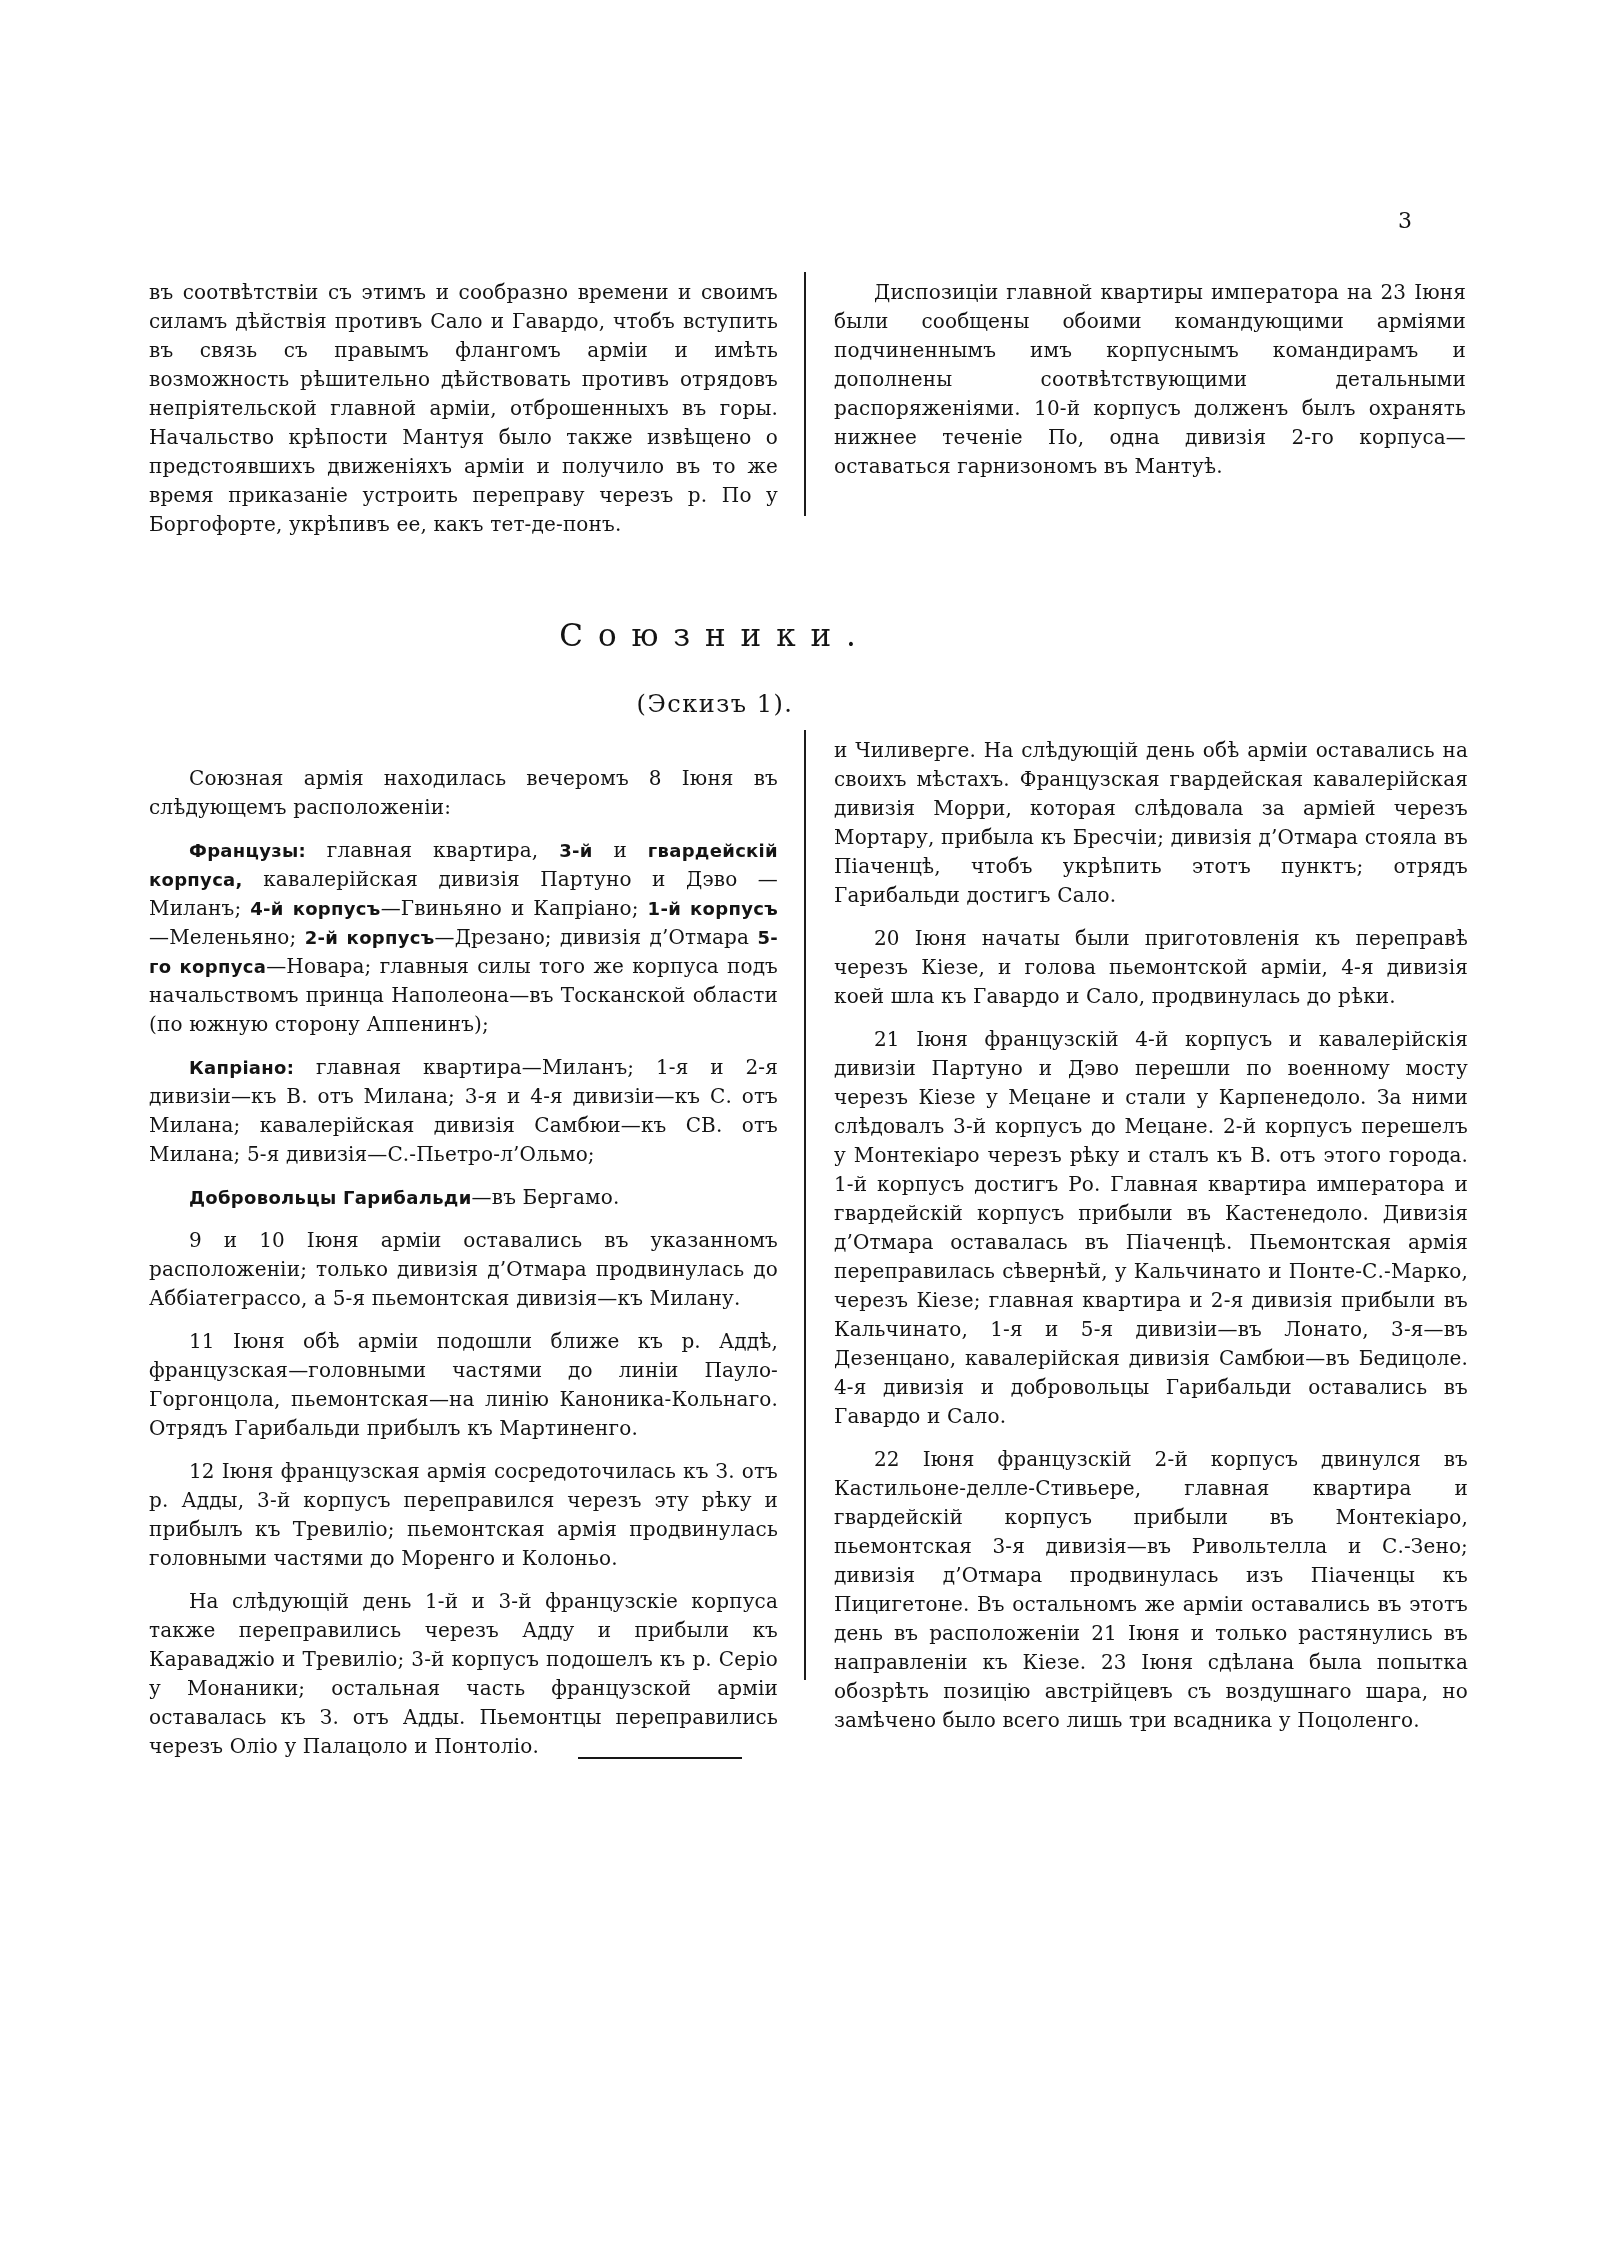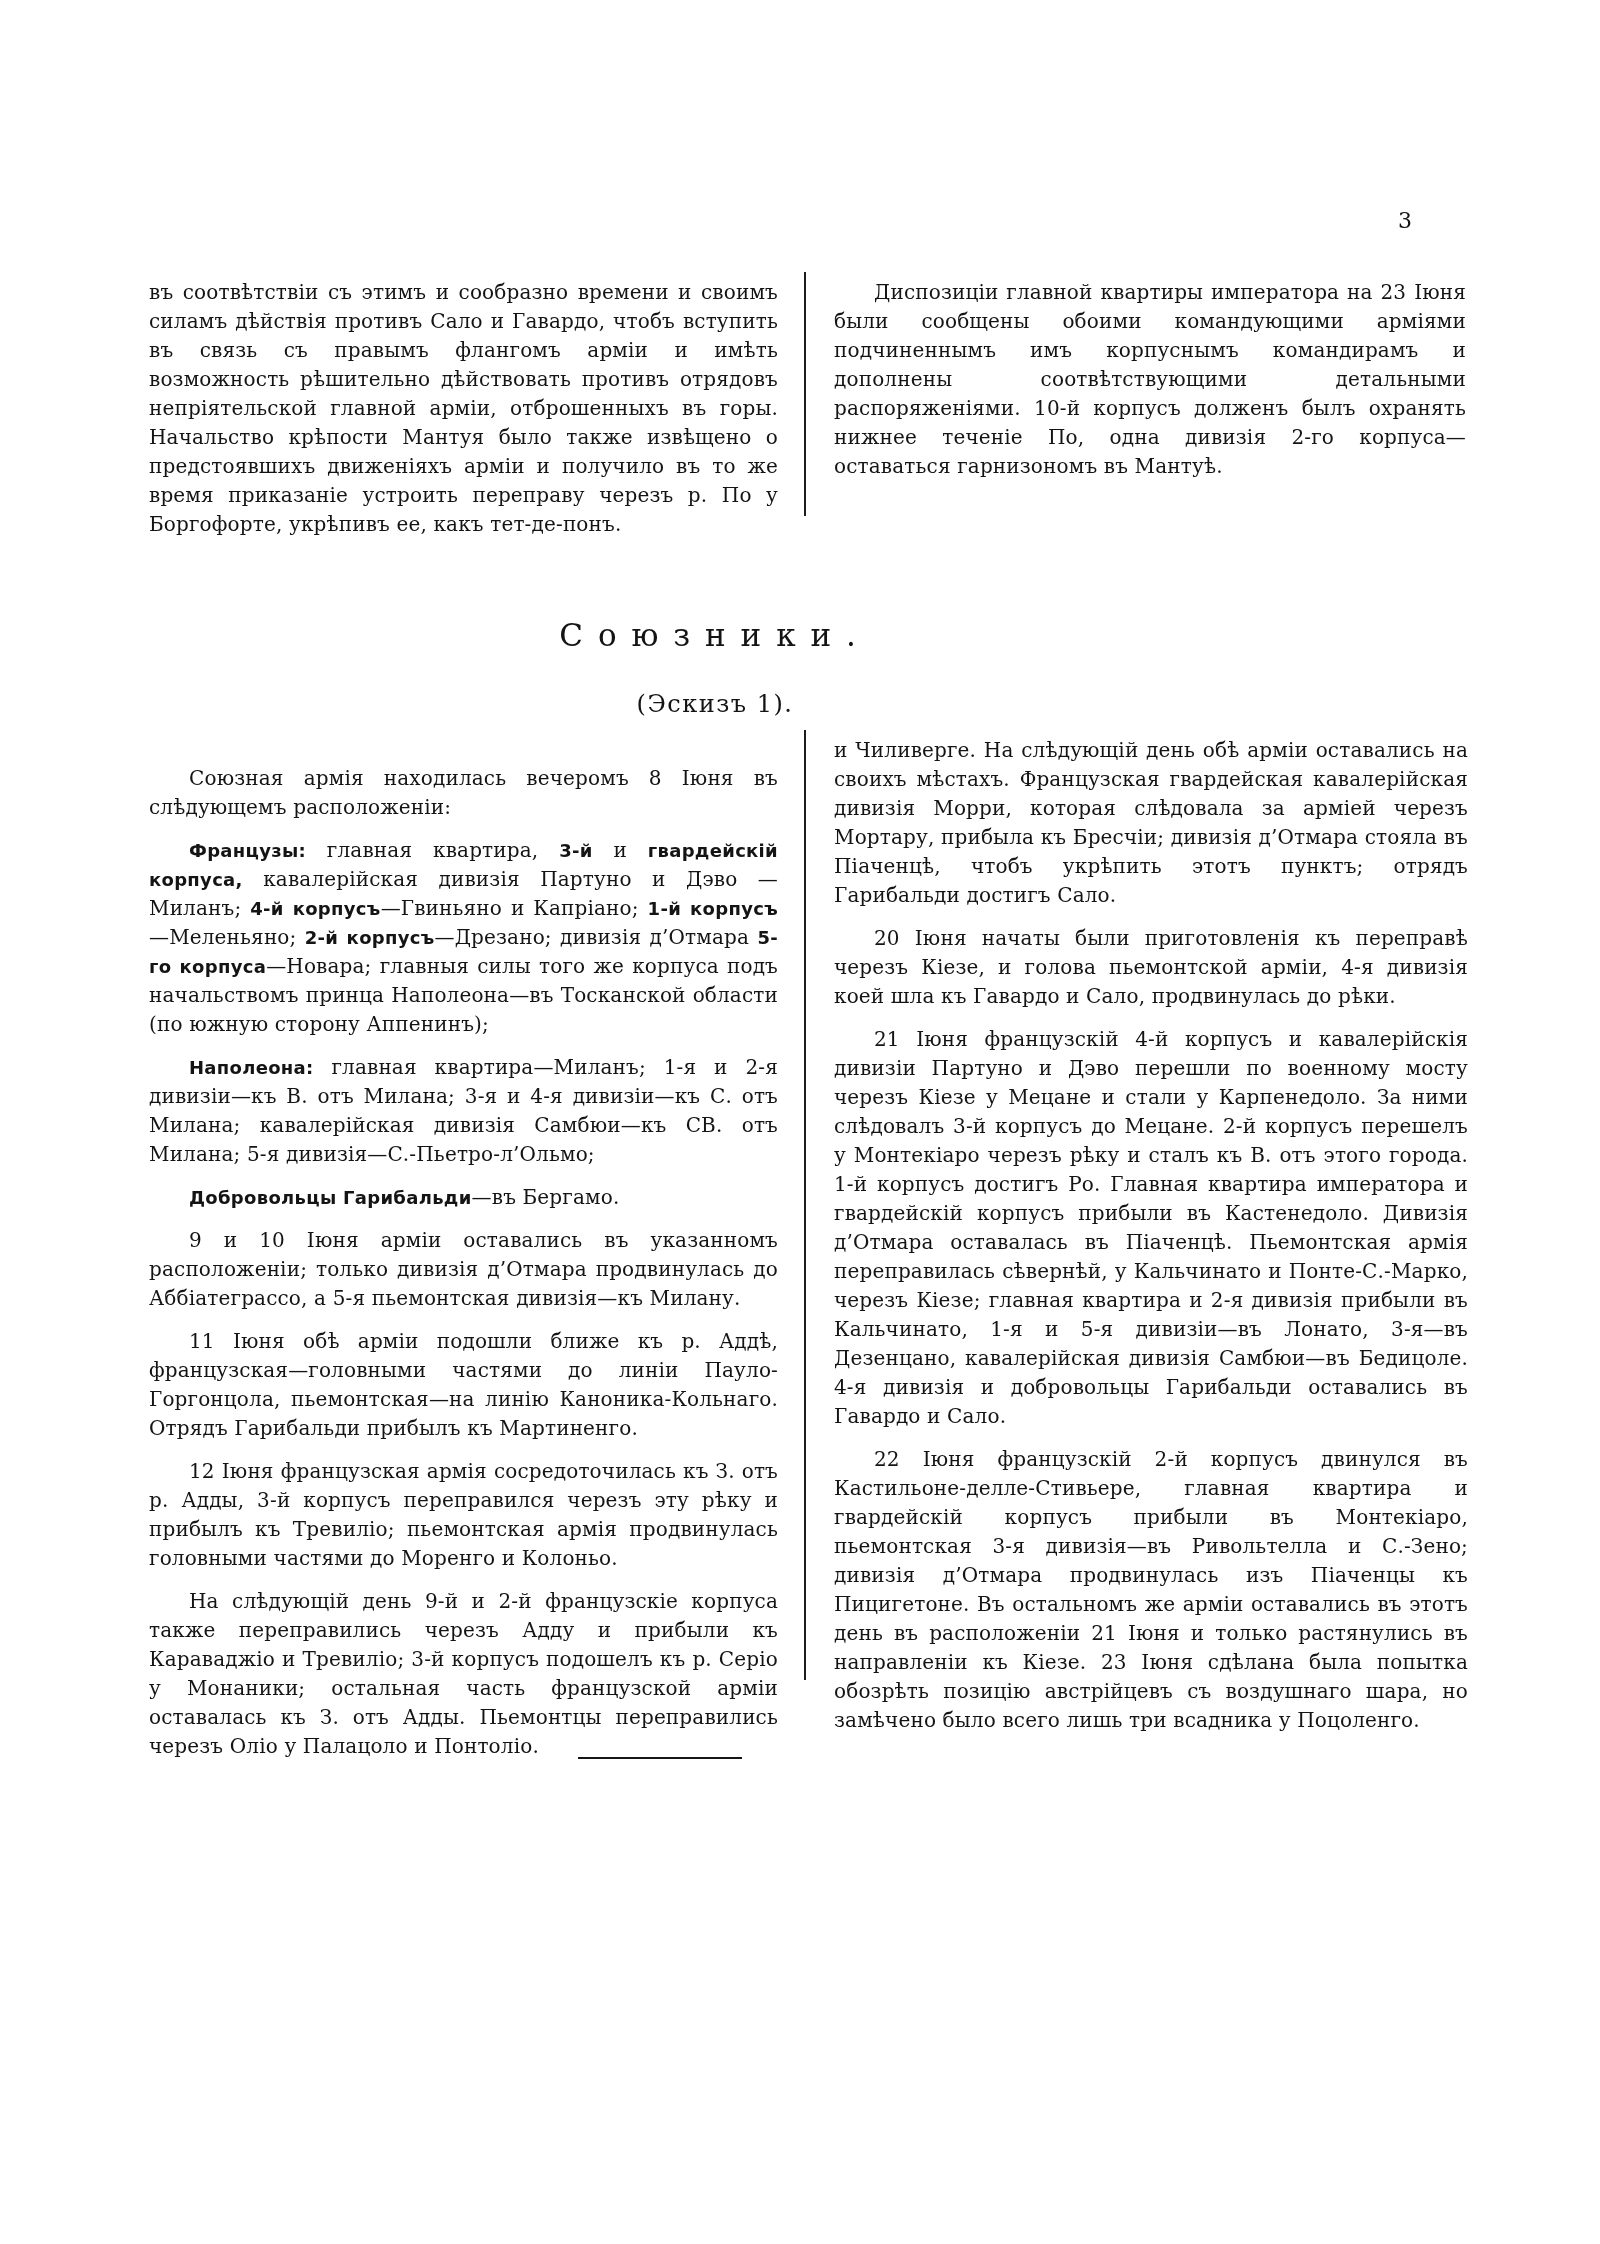--- a/index.html
+++ b/index.html
@@ -74,26 +74,26 @@
   <div class="col top-right">
       <p class="indent"><span>Диспозиціи главной квартиры императора на 23 Іюня были сообщены обоими командующими арміями подчиненнымъ имъ корпуснымъ командирамъ и дополнены соотвѣтствующими детальными распоряженіями. 10-й корпусъ долженъ былъ охранять нижнее теченіе По, одна дивизія 2-го корпуса—оставаться гарнизономъ въ Мантуѣ.</span></p>
     </div>
 
   <div class="title">Союзники.</div>
   <div class="subtitle">(Эскизъ 1).</div>
 
   <div class="col main-left">
       <p class="indent"><span>Союзная армія находилась вечеромъ 8 Іюня въ слѣдующемъ расположеніи:</span></p>
       <p class="indent"><span class="b">Французы:</span><span> главная квартира, </span><span class="b">3-й</span><span> и </span><span class="b">гвардейскій корпуса,</span><span> кавалерійская дивизія Партуно и Дэво — Миланъ; </span><span class="b">4-й корпусъ</span><span>—Гвиньяно и Капріано; </span><span class="b">1-й корпусъ</span><span>—Меленьяно; </span><span class="b">2-й корпусъ</span><span>—Дрезано; дивизія д’Отмара </span><span class="b">5-го корпуса</span><span>—Новара; главныя силы того же корпуса подъ начальствомъ принца Наполеона—въ Тосканской области (по южную сторону Аппенинъ);</span></p>
-      <p class="indent"><span class="b">Наполеона:</span><span> главная квартира—Миланъ; 1-я и 2-я дивизіи—къ В. отъ Милана; 3-я и 4-я дивизіи—къ С. отъ Милана; кавалерійская дивизія Самбюи—къ СВ. отъ Милана; 5-я дивизія—С.-Пьетро-л’Ольмо;</span></p>
+      <p class="indent"><span class="b">Капріано:</span><span> главная квартира—Миланъ; 1-я и 2-я дивизіи—къ В. отъ Милана; 3-я и 4-я дивизіи—къ С. отъ Милана; кавалерійская дивизія Самбюи—къ СВ. отъ Милана; 5-я дивизія—С.-Пьетро-л’Ольмо;</span></p>
       <p class="indent"><span class="b">Добровольцы Гарибальди</span><span>—въ Бергамо.</span></p>
       <p class="indent"><span>9 и 10 Іюня арміи оставались въ указанномъ расположеніи; только дивизія д’Отмара продвинулась до Аббіатеграссо, а 5-я пьемонтская дивизія—къ Милану.</span></p>
       <p class="indent"><span>11 Іюня обѣ арміи подошли ближе къ р. Аддѣ, французская—головными частями до линіи Пауло-Горгонцола, пьемонтская—на линію Каноника-Кольнаго. Отрядъ Гарибальди прибылъ къ Мартиненго.</span></p>
       <p class="indent"><span>12 Іюня французская армія сосредоточилась къ З. отъ р. Адды, 3-й корпусъ переправился черезъ эту рѣку и прибылъ къ Тревиліо; пьемонтская армія продвинулась головными частями до Моренго и Колоньо.</span></p>
-      <p class="indent"><span>На слѣдующій день 9-й и 2-й французскіе корпуса также переправились черезъ Адду и прибыли къ Караваджіо и Тревиліо; 3-й корпусъ подошелъ къ р. Серіо у Монаники; остальная часть французской арміи оставалась къ З. отъ Адды. Пьемонтцы переправились черезъ Оліо у Палацоло и Понтоліо.</span></p>
+      <p class="indent"><span>На слѣдующій день 1-й и 3-й французскіе корпуса также переправились черезъ Адду и прибыли къ Караваджіо и Тревиліо; 3-й корпусъ подошелъ къ р. Серіо у Монаники; остальная часть французской арміи оставалась къ З. отъ Адды. Пьемонтцы переправились черезъ Оліо у Палацоло и Понтоліо.</span></p>
     </div>
   <div class="vrule main"></div>
   <div class="col main-right">
       <p class="noindent"><span>и Чиливерге. На слѣдующій день обѣ арміи оставались на своихъ мѣстахъ. Французская гвардейская кавалерійская дивизія Морри, которая слѣдовала за арміей черезъ Мортару, прибыла къ Бресчіи; дивизія д’Отмара стояла въ Піаченцѣ, чтобъ укрѣпить этотъ пунктъ; отрядъ Гарибальди достигъ Сало.</span></p>
       <p class="indent"><span>20 Іюня начаты были приготовленія къ переправѣ черезъ Кіезе, и голова пьемонтской арміи, 4-я дивизія коей шла къ Гавардо и Сало, продвинулась до рѣки.</span></p>
       <p class="indent"><span>21 Іюня французскій 4-й корпусъ и кавалерійскія дивизіи Партуно и Дэво перешли по военному мосту черезъ Кіезе у Мецане и стали у Карпенедоло. За ними слѣдовалъ 3-й корпусъ до Мецане. 2-й корпусъ перешелъ у Монтекіаро черезъ рѣку и сталъ къ В. отъ этого города. 1-й корпусъ достигъ Ро. Главная квартира императора и гвардейскій корпусъ прибыли въ Кастенедоло. Дивизія д’Отмара оставалась въ Піаченцѣ. Пьемонтская армія переправилась сѣвернѣй, у Кальчинато и Понте-С.-Марко, черезъ Кіезе; главная квартира и 2-я дивизія прибыли въ Кальчинато, 1-я и 5-я дивизіи—въ Лонато, 3-я—въ Дезенцано, кавалерійская дивизія Самбюи—въ Бедицоле. 4-я дивизія и добровольцы Гарибальди оставались въ Гавардо и Сало.</span></p>
       <p class="indent gap"><span>22 Іюня французскій 2-й корпусъ двинулся въ Кастильоне-делле-Стивьере, главная квартира и гвардейскій корпусъ прибыли въ Монтекіаро, пьемонтская 3-я дивизія—въ Ривольтелла и С.-Зено; дивизія д’Отмара продвинулась изъ Піаченцы къ Пицигетоне. Въ остальномъ же арміи оставались въ этотъ день въ расположеніи 21 Іюня и только растянулись въ направленіи къ Кіезе. 23 Іюня сдѣлана была попытка обозрѣть позицію австрійцевъ съ воздушнаго шара, но замѣчено было всего лишь три всадника у Поцоленго.</span></p>
     </div>
 
   <div class="endrule"></div>

